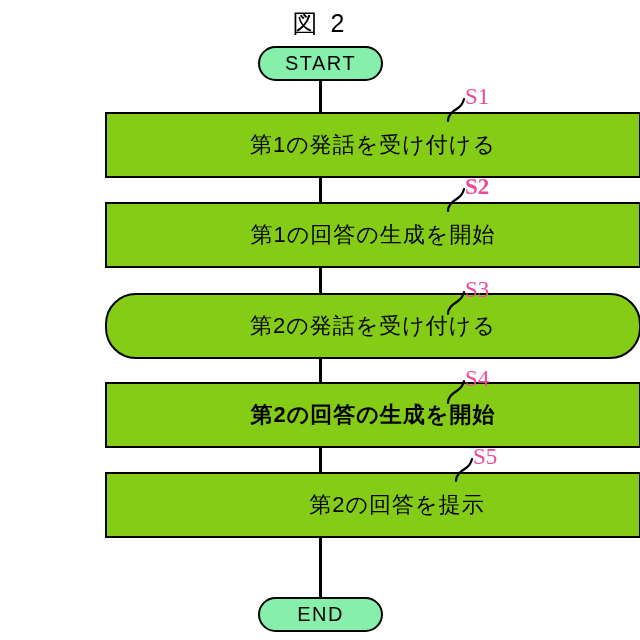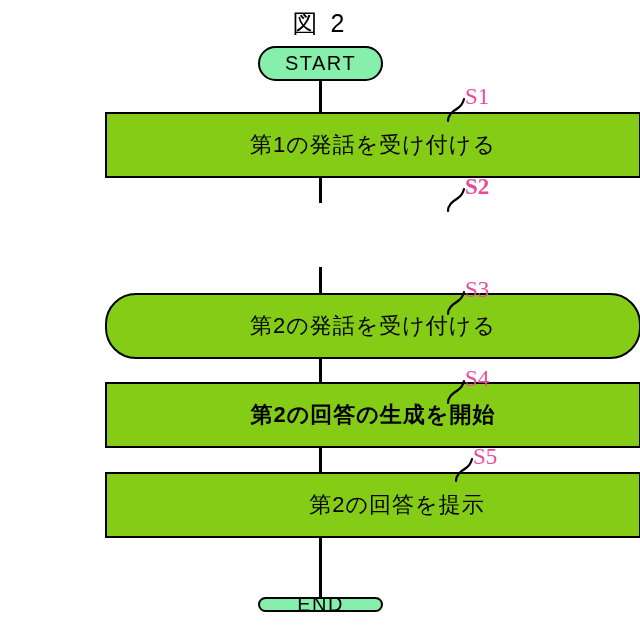--- a/index.html
+++ b/index.html
@@ -42,21 +42,21 @@
     background: #86efac;
     display: flex;
     align-items: center;
     justify-content: center;
     font-size: 20px;
     letter-spacing: 1.5px;
     color: #000;
     text-align: center;
   }
   #node-start { left: 258px; top: 46px;  width: 125px; height: 35px; }
-  #node-end   { left: 258px; top: 597px; width: 125px; height: 15px; }
+  #node-end   { left: 258px; top: 597px; width: 125px; height: 35px; }
 
   
   .process-box {
     position: absolute;
     box-sizing: border-box;
     left: 73px;
     width: 536px;
     height: 66px;
     border: 2.5px solid #000;
     background: #84cc16;
@@ -139,20 +139,23 @@
   </div>
   <div class="step-ref" id="ref-s1">
     <svg class="leader" viewBox="0 0 110 34">
       <path d="M 16 33 C 16 27, 20 24, 26 20 C 29 18, 31 15, 32 11" fill="none" stroke="#000" stroke-width="2.2" stroke-linecap="round"></path>
     </svg>
     <span class="step-text">S1</span>
   </div>
 
   <div class="connector" id="conn-s1-s2"></div>
 
+  <div class="process-box" id="box-s2">
+    <span class="box-label">第1の回答の生成を開始</span>
+  </div>
   <div class="step-ref" id="ref-s2">
     <svg class="leader" viewBox="0 0 110 34">
       <path d="M 16 33 C 16 27, 20 24, 26 20 C 29 18, 31 15, 32 11" fill="none" stroke="#000" stroke-width="2.2" stroke-linecap="round"></path>
     </svg>
     <span class="step-text">S2</span>
   </div>
 
   <div class="connector" id="conn-s2-s3"></div>
 
   <div class="process-box" id="box-s3">

